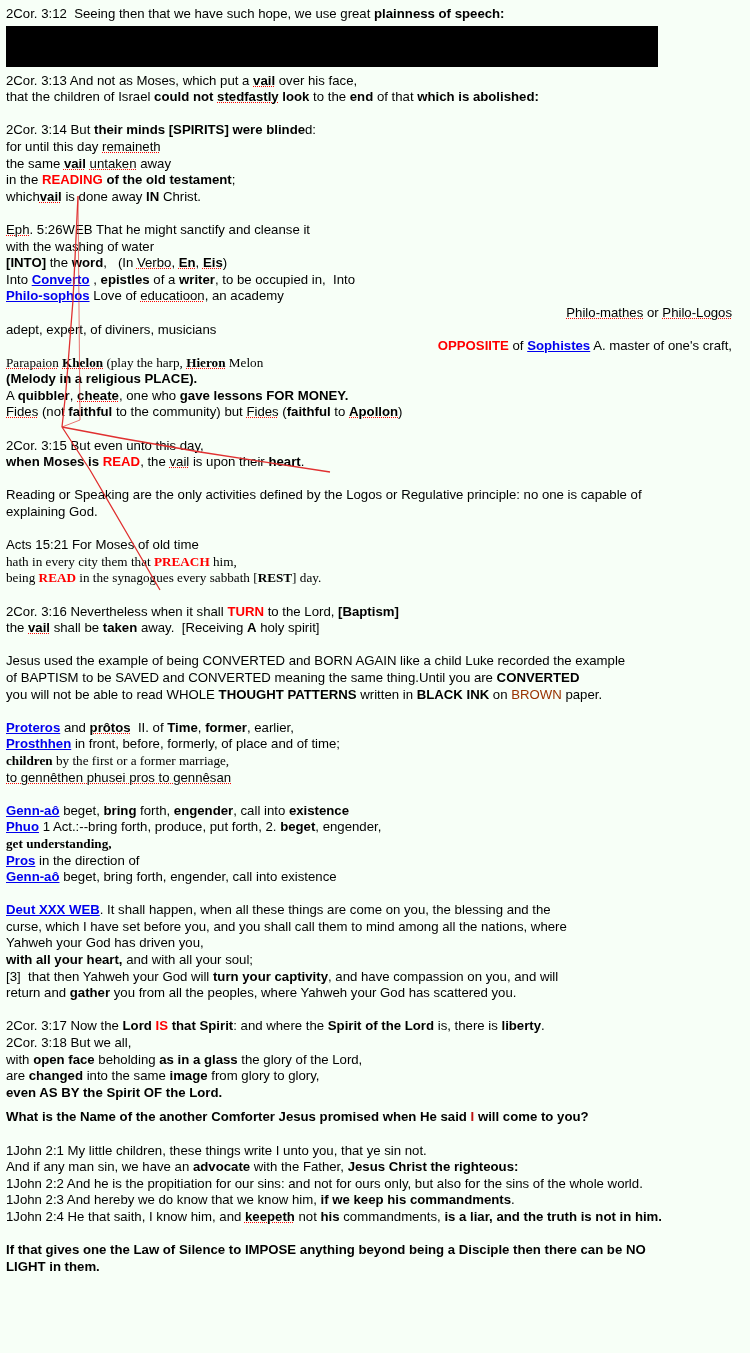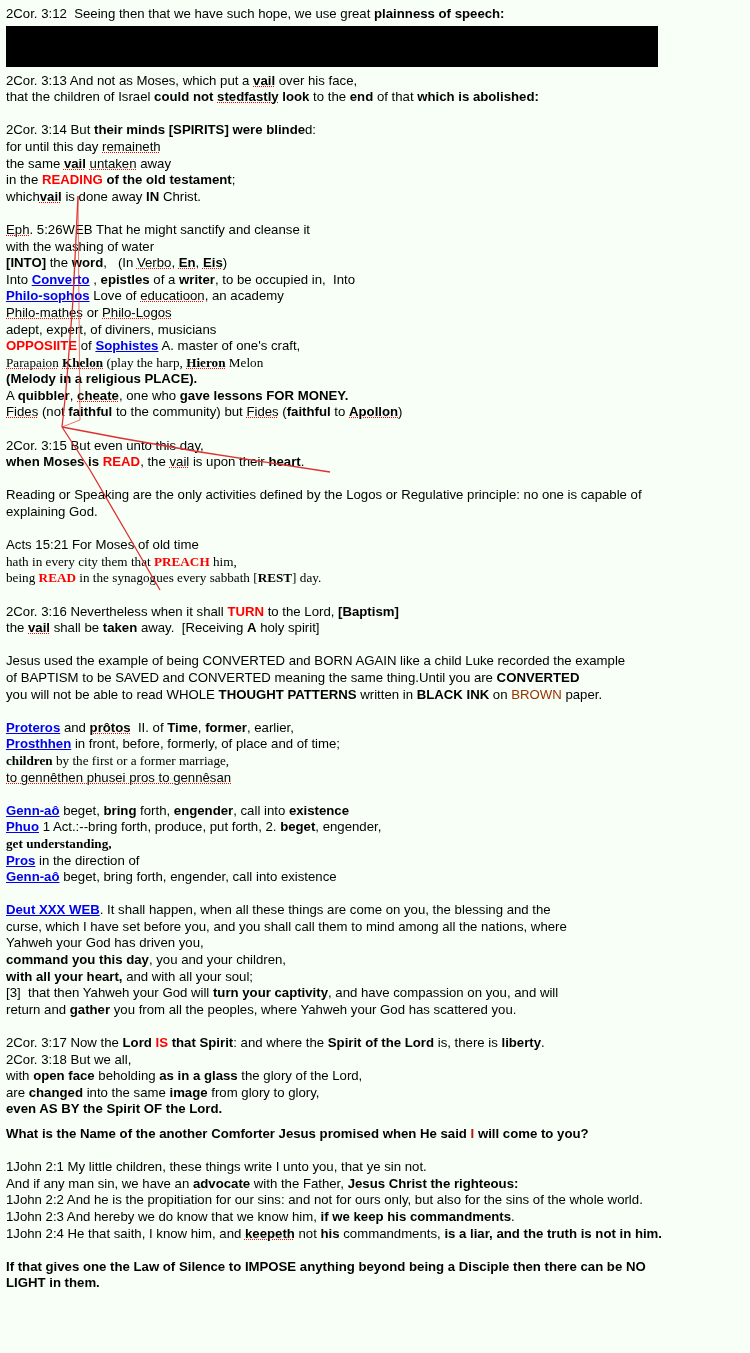--- a/index.html
+++ b/index.html
@@ -46,21 +46,21 @@
     width: 652px;
     margin: 3px 0 6px 0;
   }
   
   .i0  { margin-left: 0; }
   .i1  { margin-left: 24px; }
   .i2  { margin-left: 36px; }
   .i3  { margin-left: 48px; }
   .i4  { margin-left: 60px; }
   .i5  { margin-left: 72px; font-family: Liberation Serif, serif; }
-  .i6  { margin-left: 84px; }
+  .i6  { margin-left: 84px; text-align: right; }
   .i8  { margin-left: 108px; }
   .i9  { margin-left: 120px; }
   .i10 { margin-left: 132px; }
 
   b, .b { font-weight: bold; }
   .red { color: #ff0000; }
   .brown { color: #993300; }
   .darkred { color: #bb1111; }
   a.lnk, .lnk {
     color: #0000ee;
@@ -164,21 +164,20 @@
   <p class="ln i4"><a class="lnk sp">Phuo</a><span> 1 Act.:--bring forth, produce, put forth, 2. </span><b>beget</b><span>, engender,</span></p>
   <p class="ln i5"><b>get understanding,</b></p>
   <p class="ln i4"><a class="lnk sp">Pros</a><span> in the direction of</span></p>
   <p class="ln i4"><a class="lnk sp">Genn-aô</a><span> beget, bring forth, engender, call into existence</span></p>
 
   <div class="blank"></div>
 
   <p class="ln i2"><a class="lnk sp">Deut XXX WEB</a><span>. It shall happen, when all these things are come on you, the blessing and the</span></p>
   <p class="ln i2"><span>curse, which I have set before you, and you shall call them to mind among all the nations, where</span></p>
   <p class="ln i2"><span>Yahweh your God has driven you,</span></p>
-  <p class="ln i2"><b>command you this day</b><span>, you and your children,</span></p>
   <p class="ln i4"><b>with all your heart,</b><span> and with all your soul;</span></p>
   <p class="ln i2"><span>[3]  that then Yahweh your God will </span><b>turn your captivity</b><span>, and have compassion on you, and will</span></p>
   <p class="ln i2"><span>return and </span><b>gather</b><span> you from all the peoples, where Yahweh your God has scattered you.</span></p>
 
   <div class="blank"></div>
 
   <p class="ln i0"><span>2Cor. 3:17 Now the </span><b>Lord </b><b class="red">IS</b><b> that Spirit</b><span>: and where the </span><b>Spirit of the Lord</b><span> is, there is </span><b>liberty</b><span>.</span></p>
   <p class="ln i0"><span>2Cor. 3:18 But we all,</span></p>
   <p class="ln i1"><span>with </span><b>open face</b><span> beholding </span><b>as in a glass</b><span> the glory of the Lord,</span></p>
   <p class="ln i1"><span>are </span><b>changed</b><span> into the same </span><b>image</b><span> from glory to glory,</span></p>

